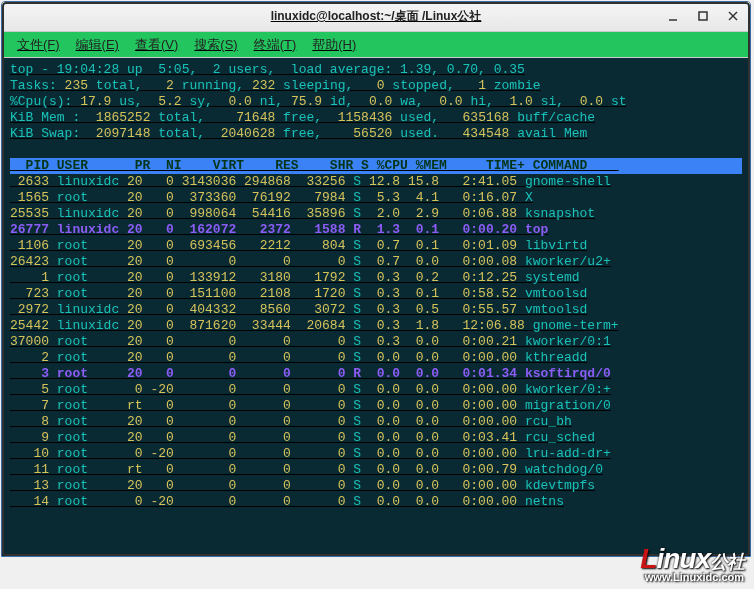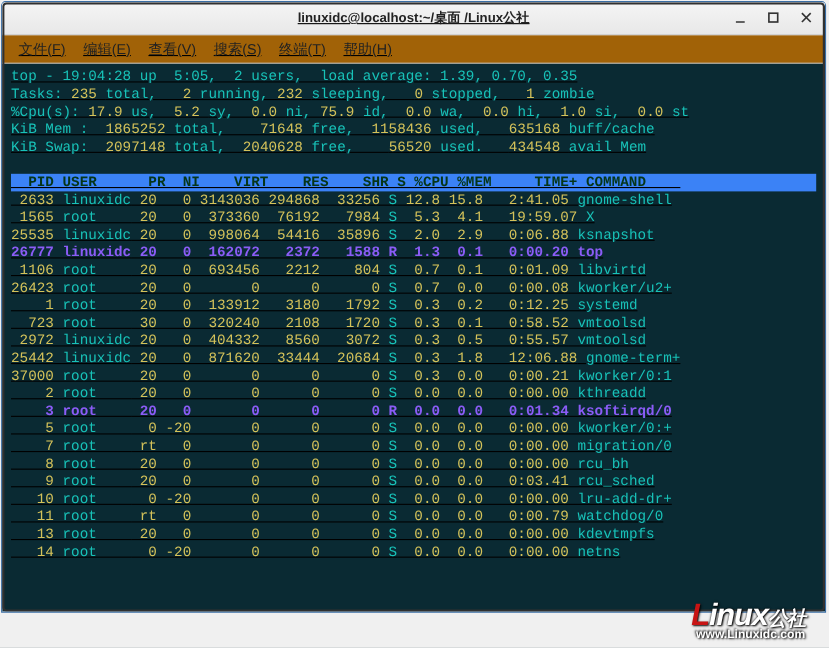--- a/index.html
+++ b/index.html
@@ -2,29 +2,29 @@
 <html><head>
 <meta charset="utf-8">
 <style>
   * { margin: 0; padding: 0; box-sizing: border-box; }
   body { font-family: sans-serif; font-size: 12px; background: #f0f0f0; width: 754px; height: 589px; position: relative; overflow: hidden; }
   .window { border: 1px solid #3a6ea5; border-radius: 4px 4px 0 0; overflow: hidden; width: 750px; height: 556px; margin: 1px; background: white; position: relative; text-decoration: underline; }
   .titlebar { background: linear-gradient(#f5f5f5,#e8e8e8); height: 30px; display: flex; align-items: center; justify-content: center; border-bottom: 1px solid #ccc; position: relative; }
   .titlebar-text { font-weight: bold; color: #222; }
   .titlebar-controls { position: absolute; right: 6px; top: 4px; display: flex; gap: 8px; }
   .titlebar-btn { width: 22px; height: 20px; display: flex; align-items: center; justify-content: center; cursor: pointer; color: #333; font-family: monospace; border-radius: 2px; }
-  .menubar { background: #a16207; height: 26px; display: flex; align-items: center; padding: 0 8px; gap: 2px; border-bottom: 1px solid #ccc; }
+  .menubar { background: #22c55e; height: 26px; display: flex; align-items: center; padding: 0 8px; gap: 2px; border-bottom: 1px solid #ccc; }
   .menu-item { padding: 3px 7px; cursor: pointer; color: #222; font-size: 13px; }
   .terminal { background: #0a2a33; height: calc(100% - 56px); padding: 4px 8px; font-family: "Courier New", monospace; font-size: 13px; line-height: 16px; color: #18c2b8; white-space: pre; overflow: hidden; }
   .teal { color: #18c2b8; }
   .yellow { color: #d4c25a; }
   .bold-yellow { color: #8b5cf6; font-weight: bold; }
   .header-row { background: #3b82f6; color: #053518; font-weight: bold; display: block; }
   .shadow-border { position:absolute; top:0; left:0; right:0; bottom:0; border:2px solid #303030; border-radius:4px; pointer-events:none; }
-  .watermark { position: absolute; right: 22px; bottom: 6px; text-align: right; pointer-events: none; }
+  .watermark { position: absolute; right: 10px; bottom: 6px; text-align: right; pointer-events: none; }
   .wm-main { font-family: Arial, sans-serif; font-size: 28px; font-weight: 900; font-style: italic; letter-spacing: -1px; }
   .wm-sub { font-family: Arial, sans-serif; font-size: 11px; font-weight: bold; color: #fff; text-shadow: 1px 1px 2px #000, -1px -1px 2px #000; margin-top:-4px; }
   .wm-L { color: #c81414; text-shadow: 1px 1px 2px #000; }
   .wm-rest { color: #fff; text-shadow: 1px 1px 2px #000, 0 0 2px #000; }
 </style>
 </head>
 <body>
 
 <div class="window">
   <div class="titlebar">
@@ -56,27 +56,27 @@
       <div class="menu-item">终端(T)</div>
       <div class="menu-item">帮助(H)</div>
     </div>
   <div class="terminal" id="term"><span class="teal">top - 19:04:28 up  5:05,  2 users,  load average: 1.39, 0.70, 0.35</span>
 <span class="teal">Tasks: </span><span class="yellow">235 </span><span class="teal">total,   </span><span class="yellow">2 </span><span class="teal">running, </span><span class="yellow">232 </span><span class="teal">sleeping,   </span><span class="yellow">0 </span><span class="teal">stopped,   </span><span class="yellow">1 </span><span class="teal">zombie</span>
 <span class="teal">%Cpu(s): </span><span class="yellow">17.9 </span><span class="teal">us,  </span><span class="yellow">5.2 </span><span class="teal">sy,  </span><span class="yellow">0.0 </span><span class="teal">ni, </span><span class="yellow">75.9 </span><span class="teal">id,  </span><span class="yellow">0.0 </span><span class="teal">wa,  </span><span class="yellow">0.0 </span><span class="teal">hi,  </span><span class="yellow">1.0 </span><span class="teal">si,  </span><span class="yellow">0.0 </span><span class="teal">st</span>
 <span class="teal">KiB Mem :  </span><span class="yellow">1865252 </span><span class="teal">total,    </span><span class="yellow">71648 </span><span class="teal">free,  </span><span class="yellow">1158436 </span><span class="teal">used,   </span><span class="yellow">635168 </span><span class="teal">buff/cache</span>
 <span class="teal">KiB Swap:  </span><span class="yellow">2097148 </span><span class="teal">total,  </span><span class="yellow">2040628 </span><span class="teal">free,    </span><span class="yellow">56520 </span><span class="teal">used.   </span><span class="yellow">434548 </span><span class="teal">avail Mem</span>
 
 <span class="header-row">  PID USER      PR  NI    VIRT    RES    SHR S %CPU %MEM     TIME+ COMMAND    </span><span><span class="yellow"> 2633</span><span class="teal"> linuxidc</span><span class="yellow"> 20   0 3143036 294868  33256</span><span class="teal"> S</span><span class="yellow"> 12.8 15.8   2:41.05</span><span class="teal"> gnome-shell</span></span>
-<span><span class="yellow"> 1565</span><span class="teal"> root    </span><span class="yellow"> 20   0  373360  76192   7984</span><span class="teal"> S</span><span class="yellow">  5.3  4.1   19:59.07</span><span class="teal"> X</span></span>
+<span><span class="yellow"> 1565</span><span class="teal"> root    </span><span class="yellow"> 20   0  373360  76192   7984</span><span class="teal"> S</span><span class="yellow">  5.3  4.1   0:16.07</span><span class="teal"> X</span></span>
 <span><span class="yellow">25535</span><span class="teal"> linuxidc</span><span class="yellow"> 20   0  998064  54416  35896</span><span class="teal"> S</span><span class="yellow">  2.0  2.9   0:06.88</span><span class="teal"> ksnapshot</span></span>
 <span><span class="bold-yellow">26777</span><span class="bold-yellow"> linuxidc</span><span class="bold-yellow"> 20   0  162072   2372   1588</span><span class="bold-yellow"> R</span><span class="bold-yellow">  1.3  0.1   0:00.20</span><span class="bold-yellow"> top</span></span>
 <span><span class="yellow"> 1106</span><span class="teal"> root    </span><span class="yellow"> 20   0  693456   2212    804</span><span class="teal"> S</span><span class="yellow">  0.7  0.1   0:01.09</span><span class="teal"> libvirtd</span></span>
 <span><span class="yellow">26423</span><span class="teal"> root    </span><span class="yellow"> 20   0       0      0      0</span><span class="teal"> S</span><span class="yellow">  0.7  0.0   0:00.08</span><span class="teal"> kworker/u2+</span></span>
 <span><span class="yellow">    1</span><span class="teal"> root    </span><span class="yellow"> 20   0  133912   3180   1792</span><span class="teal"> S</span><span class="yellow">  0.3  0.2   0:12.25</span><span class="teal"> systemd</span></span>
-<span><span class="yellow">  723</span><span class="teal"> root    </span><span class="yellow"> 30   0  320240   2108   1720</span><span class="teal"> S</span><span class="yellow">  0.3  0.1   0:58.52</span><span class="teal"> vmtoolsd</span></span>
+<span><span class="yellow">  723</span><span class="teal"> root    </span><span class="yellow"> 20   0  151100   2108   1720</span><span class="teal"> S</span><span class="yellow">  0.3  0.1   0:58.52</span><span class="teal"> vmtoolsd</span></span>
 <span><span class="yellow"> 2972</span><span class="teal"> linuxidc</span><span class="yellow"> 20   0  404332   8560   3072</span><span class="teal"> S</span><span class="yellow">  0.3  0.5   0:55.57</span><span class="teal"> vmtoolsd</span></span>
 <span><span class="yellow">25442</span><span class="teal"> linuxidc</span><span class="yellow"> 20   0  871620  33444  20684</span><span class="teal"> S</span><span class="yellow">  0.3  1.8   12:06.88</span><span class="teal"> gnome-term+</span></span>
 <span><span class="yellow">37000</span><span class="teal"> root    </span><span class="yellow"> 20   0       0      0      0</span><span class="teal"> S</span><span class="yellow">  0.3  0.0   0:00.21</span><span class="teal"> kworker/0:1</span></span>
 <span><span class="yellow">    2</span><span class="teal"> root    </span><span class="yellow"> 20   0       0      0      0</span><span class="teal"> S</span><span class="yellow">  0.0  0.0   0:00.00</span><span class="teal"> kthreadd</span></span>
 <span><span class="bold-yellow">    3</span><span class="bold-yellow"> root    </span><span class="bold-yellow"> 20   0       0      0      0</span><span class="bold-yellow"> R</span><span class="bold-yellow">  0.0  0.0   0:01.34</span><span class="bold-yellow"> ksoftirqd/0</span></span>
 <span><span class="yellow">    5</span><span class="teal"> root    </span><span class="yellow">  0 -20       0      0      0</span><span class="teal"> S</span><span class="yellow">  0.0  0.0   0:00.00</span><span class="teal"> kworker/0:+</span></span>
 <span><span class="yellow">    7</span><span class="teal"> root    </span><span class="yellow"> rt   0       0      0      0</span><span class="teal"> S</span><span class="yellow">  0.0  0.0   0:00.00</span><span class="teal"> migration/0</span></span>
 <span><span class="yellow">    8</span><span class="teal"> root    </span><span class="yellow"> 20   0       0      0      0</span><span class="teal"> S</span><span class="yellow">  0.0  0.0   0:00.00</span><span class="teal"> rcu_bh</span></span>
 <span><span class="yellow">    9</span><span class="teal"> root    </span><span class="yellow"> 20   0       0      0      0</span><span class="teal"> S</span><span class="yellow">  0.0  0.0   0:03.41</span><span class="teal"> rcu_sched</span></span>
 <span><span class="yellow">   10</span><span class="teal"> root    </span><span class="yellow">  0 -20       0      0      0</span><span class="teal"> S</span><span class="yellow">  0.0  0.0   0:00.00</span><span class="teal"> lru-add-dr+</span></span>

